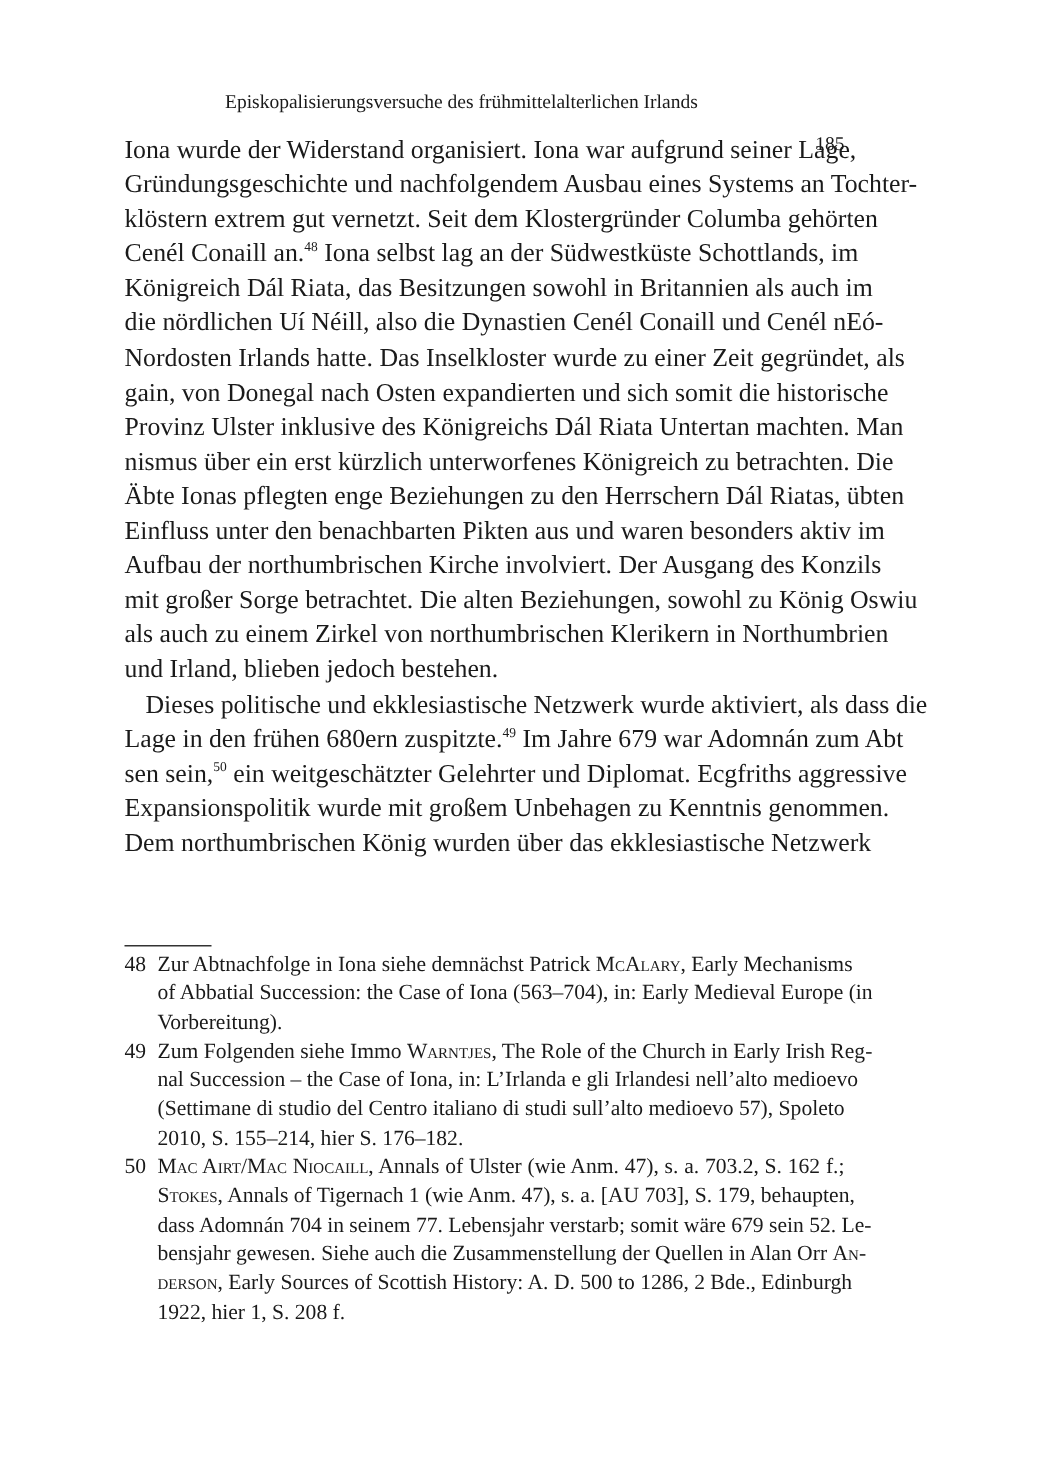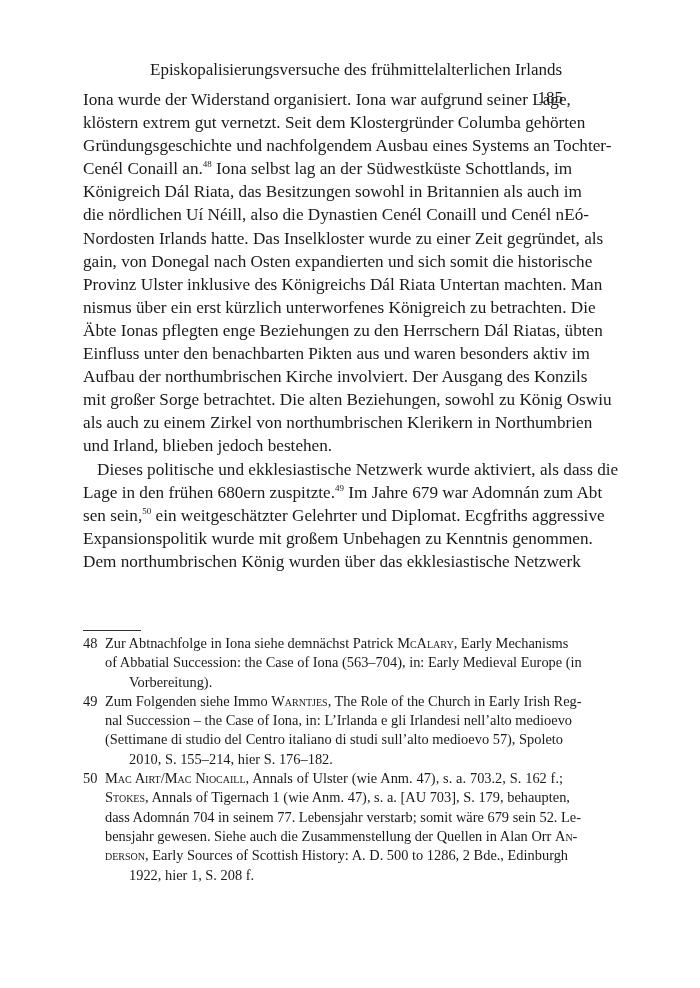--- a/index.html
+++ b/index.html
@@ -1,55 +1,55 @@
 <!DOCTYPE html>
 <html><head>
 <meta charset="utf-8">
 <style>
   html, body { margin: 0; padding: 0; background: #ffffff; }
   body { width: 700px; height: 988px; position: relative; overflow: hidden;
          font-family: "DejaVu Serif", "Liberation Serif", serif; color: #1a1a1a; }
   .page { position: absolute; left: 0; top: 0; width: 700px; height: 988px; }
   .header { position: absolute; left: 83px; top: 60px; width: 480px; height: 24px;
-            font-family: "Liberation Serif", serif; font-size: 17px; }
+            font-family: "Liberation Serif", serif; font-size: 13px; }
   .header .title { position: absolute; left: 67px; top: 0; white-space: nowrap; }
   .header .pno { position: absolute; right: 0; top: 0; margin-top: 28px; }
   .body { position: absolute; left: 83px; top: 88px; width: 480px;
           font-family: "Liberation Serif", serif; font-size: 17.2px; line-height: 23.1px; }
   .line { display: block; height: 23.1px; white-space: nowrap; text-align: justify;
           text-align-last: justify; }
   .line.last { text-align-last: left; }
   .line.indent { padding-left: 14px; }
   sup { font-size: 9px; vertical-align: 7px; line-height: 0; }
   .rule { position: absolute; left: 83px; top: 630px; width: 58px; height: 0;
           border-top: 1px solid #333; }
   .notes { position: absolute; left: 83px; top: 634px; width: 480px;
            font-family: "Liberation Serif", serif; font-size: 14.4px; line-height: 19.3px; }
   .note { position: relative; padding-left: 22px; }
   .note .num { position: absolute; left: 0; top: 0; }
   .nline { display: block; height: 19.3px; white-space: nowrap; text-align: justify;
            text-align-last: justify; }
-  .nline.last { text-align-last: left; margin-left: 24px; }
+  .nline.last { text-align-last: left; }
   .sc { font-variant: small-caps; }
 </style>
 </head>
 <body>
 
 <div class="page">
 
   <div class="header">
     <span class="title">Episkopalisierungsversuche des frühmittelalterlichen Irlands</span>
     <span class="pno">185</span>
   </div>
 
   <div class="body">
 
     <span class="line">Iona wurde der Widerstand organisiert. Iona war aufgrund seiner Lage,</span>
+    <span class="line">Gründungsgeschichte und nachfolgendem Ausbau eines Systems an Tochter-</span>
     <span class="line">klöstern extrem gut vernetzt. Seit dem Klostergründer Columba gehörten</span>
-    <span class="line">Gründungsgeschichte und nachfolgendem Ausbau eines Systems an Tochter-</span>
     <span class="line"><span>Cenél Conaill an.</span><sup>48</sup> <span>Iona selbst lag an der Südwestküste Schottlands, im</span></span>
     <span class="line">Königreich Dál Riata, das Besitzungen sowohl in Britannien als auch im</span>
     <span class="line">die nördlichen Uí Néill, also die Dynastien Cenél Conaill und Cenél nEó-</span>
     <span class="line">Nordosten Irlands hatte. Das Inselkloster wurde zu einer Zeit gegründet, als</span>
     <span class="line">gain, von Donegal nach Osten expandierten und sich somit die historische</span>
     <span class="line">Provinz Ulster inklusive des Königreichs Dál Riata Untertan machten. Man</span>
     <span class="line">nismus über ein erst kürzlich unterworfenes Königreich zu betrachten. Die</span>
     <span class="line">Äbte Ionas pflegten enge Beziehungen zu den Herrschern Dál Riatas, übten</span>
     <span class="line">Einfluss unter den benachbarten Pikten aus und waren besonders aktiv im</span>
     <span class="line">Aufbau der northumbrischen Kirche involviert. Der Ausgang des Konzils</span>

